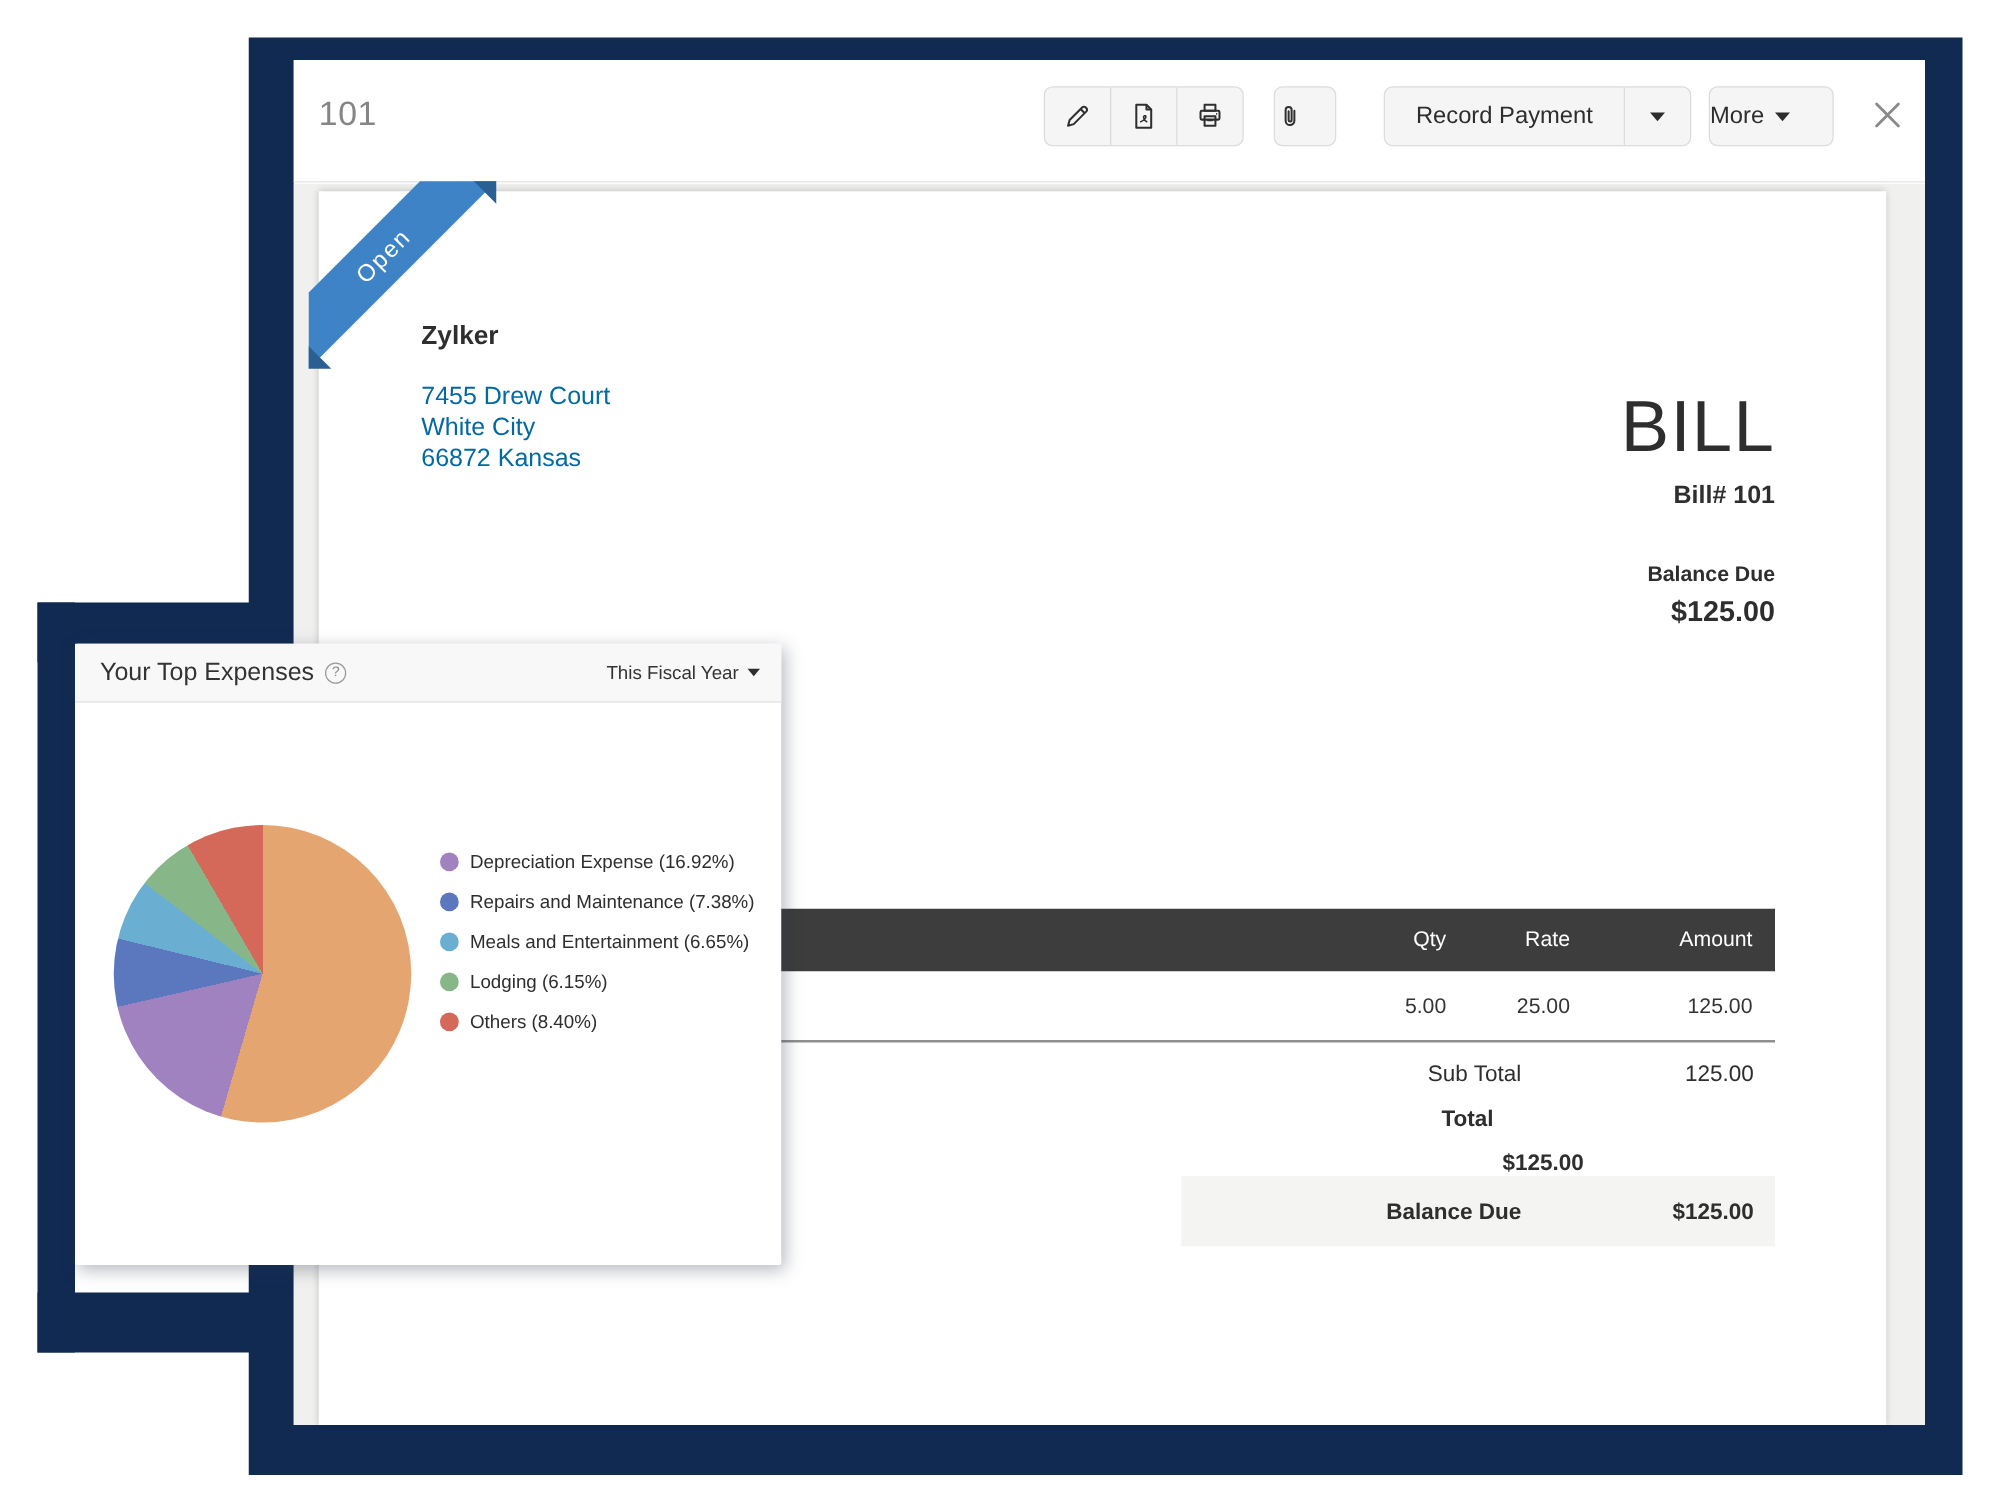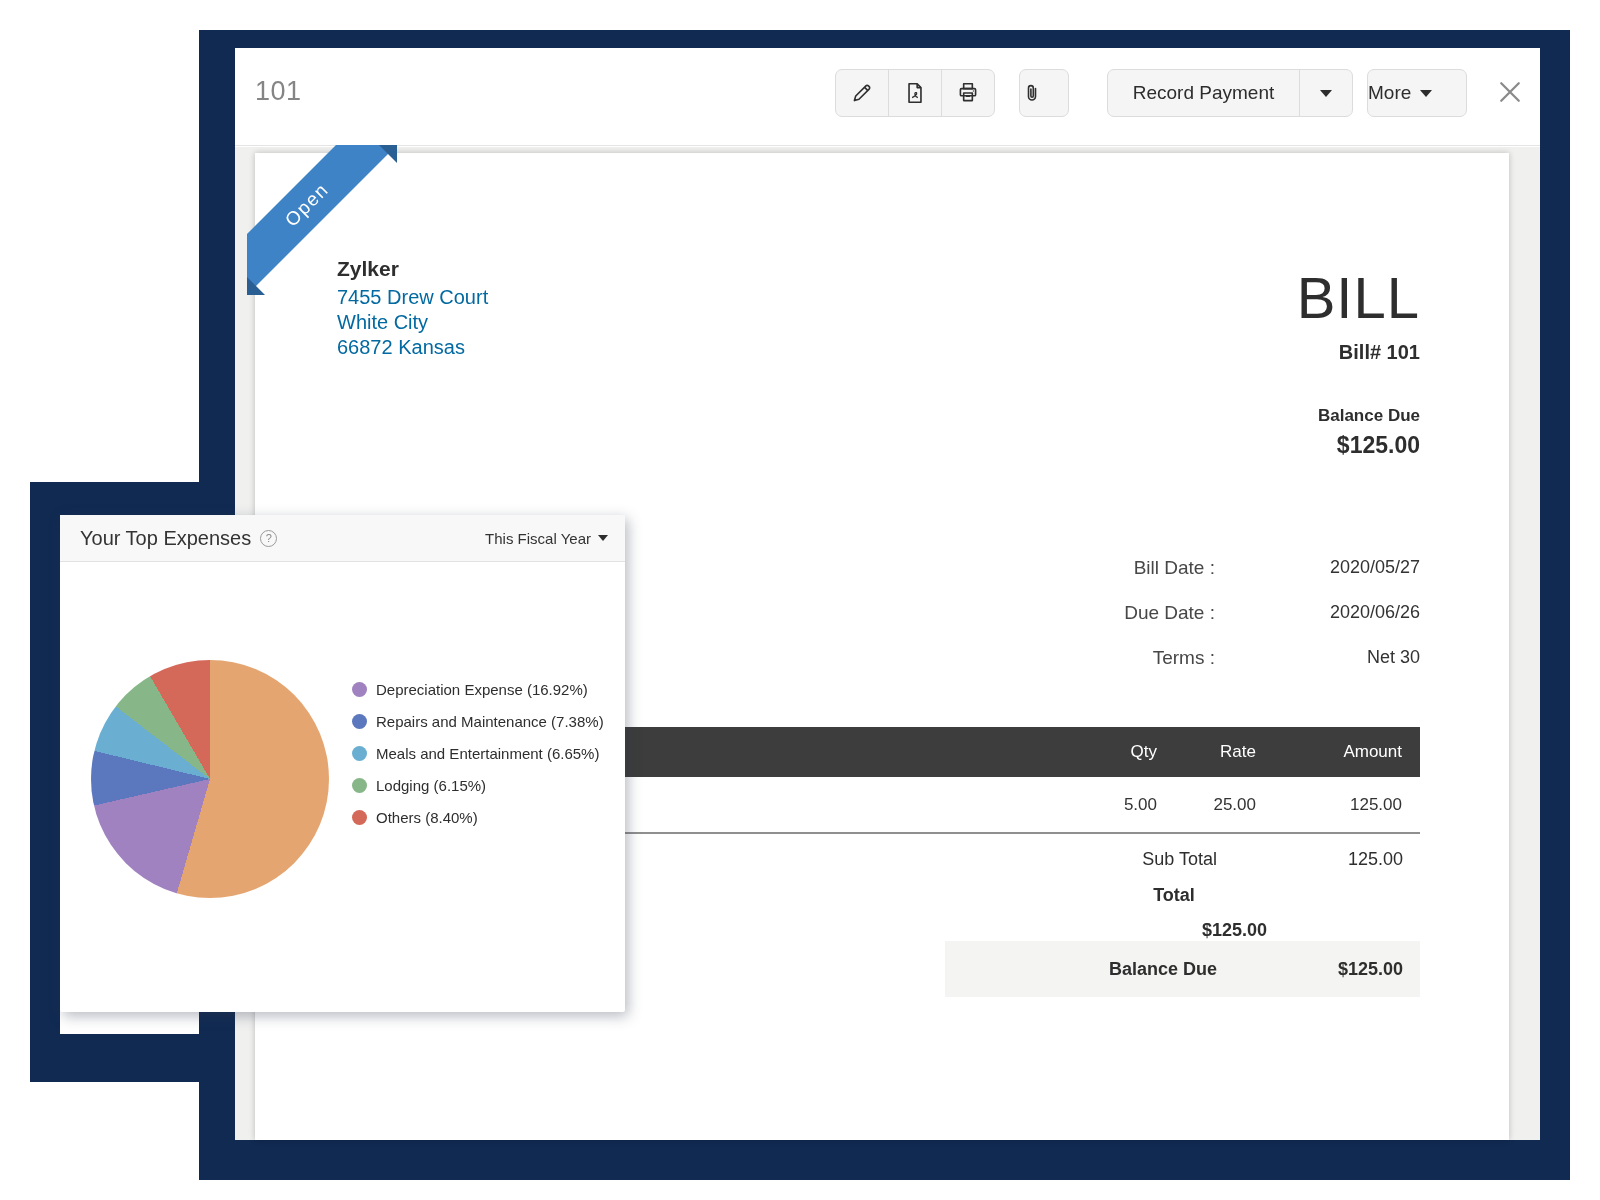--- a/index.html
+++ b/index.html
@@ -30,25 +30,25 @@
   .caret { width:0; height:0; border-left:6px solid transparent; border-right:6px solid transparent; border-top:7px solid #2d2d2d; }
   .close-btn { position:absolute; left:1258px; top:27px; width:34px; height:34px; display:flex; align-items:center; justify-content:center; cursor:pointer; }
 
   
   .viewer { position:absolute; left:0; top:99px; width:100%; height:993px; background:#f0f0ef; }
   .paper { position:absolute; left:20px; top:6px; width:1254px; height:987px; background:#fff; box-shadow:0 0 6px rgba(0,0,0,.22); }
 
   .ribbon-svg { position:absolute; left:-10px; top:-10px; overflow:visible; }
 
   .vendor { position:absolute; left:82px; top:104px; color:#2e2e2e; }
-  .vendor-name { font-size:21px; font-weight:bold; margin-bottom:4px; }
+  .vendor-name { font-size:21px; font-weight:bold; margin-bottom:24px; }
   .vendor-line { font-size:20px; line-height:25px; color:#0369a1; }
 
   .doc-right { position:absolute; right:89px; top:116px; text-align:right; color:#2e2e2e; }
-  .doc-title { font-size:58px; font-weight:300; letter-spacing:1px; line-height:1; }
+  .doc-title { font-size:58px; font-weight:300; letter-spacing:1px; line-height:1;margin-top:44px; }
   .doc-number { font-size:20px; font-weight:bold; margin-top:14px; }
   .bal-label { font-size:17px; font-weight:bold; margin-top:42px; }
   .bal-amount { font-size:23px; font-weight:bold; margin-top:6px; }
 
   .meta { position:absolute; right:89px; top:392px; }
   .meta-row { display:flex; justify-content:flex-end; align-items:center; height:45px; }
   .meta-label { font-size:19px; color:#474747; text-align:right; }
   .meta-value { width:205px; font-size:18px; color:#333; text-align:right; }
 
   .items { position:absolute; left:82px; top:574px; width:1083px; }
@@ -165,34 +165,20 @@
             <div class="vendor-line">66872 Kansas</div>
           </div>
 
           <div class="doc-right">
             <div class="doc-title">BILL</div>
             <div class="doc-number">Bill# 101</div>
             <div class="bal-label">Balance Due</div>
             <div class="bal-amount">$125.00</div>
           </div>
 
-          <div class="meta">
-            <div class="meta-row">
-              <span class="meta-label">Bill Date :</span>
-              <span class="meta-value">2020/05/27</span>
-            </div>
-            <div class="meta-row">
-              <span class="meta-label">Due Date :</span>
-              <span class="meta-value">2020/06/26</span>
-            </div>
-            <div class="meta-row">
-              <span class="meta-label">Terms :</span>
-              <span class="meta-value">Net 30</span>
-            </div>
-          </div>
 
           <div class="items">
             <div class="items-head">
               <span class="c-sp"></span>
               <span class="c-qty">Qty</span>
               <span class="c-rate">Rate</span>
               <span class="c-amt">Amount</span>
             </div>
             <div class="items-row">
               <span class="c-sp"></span>

